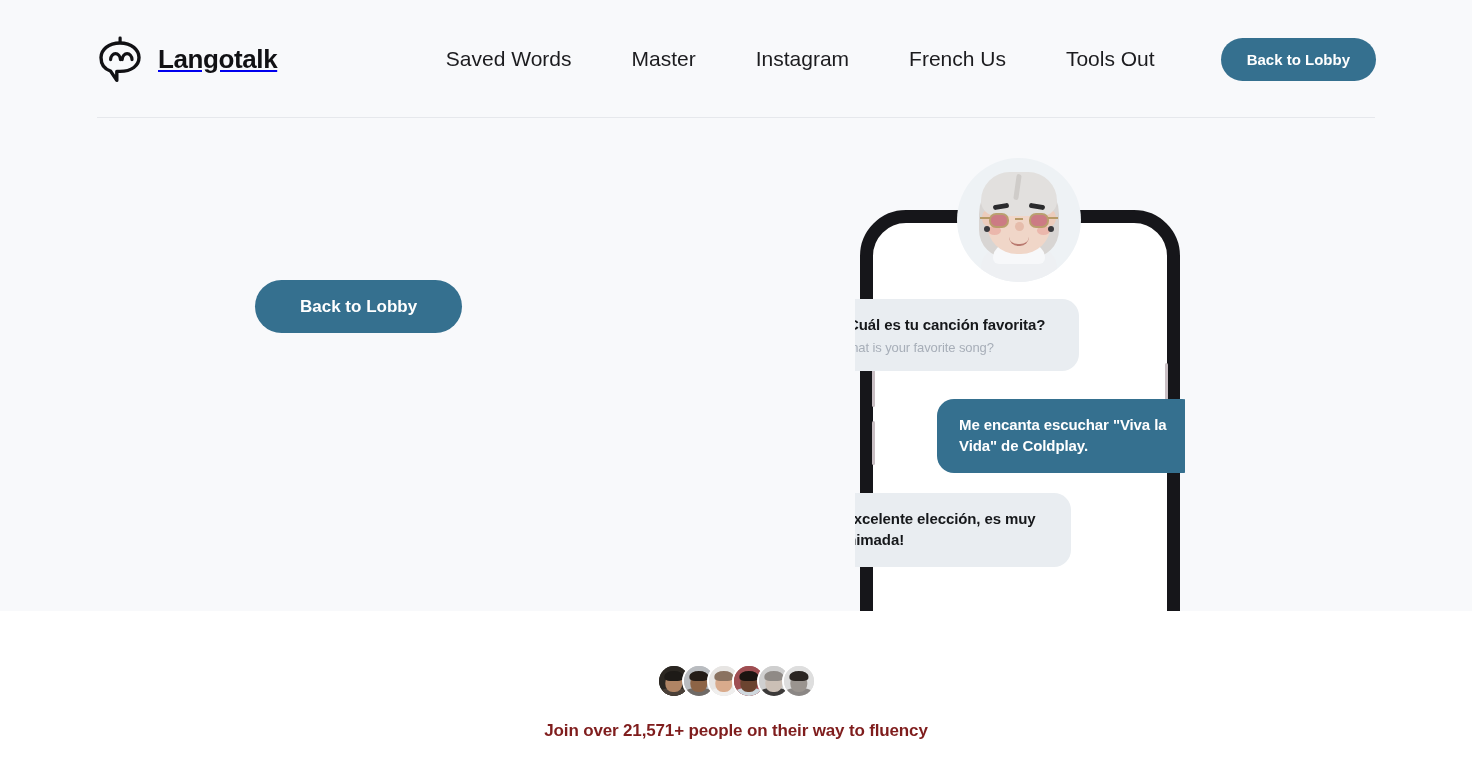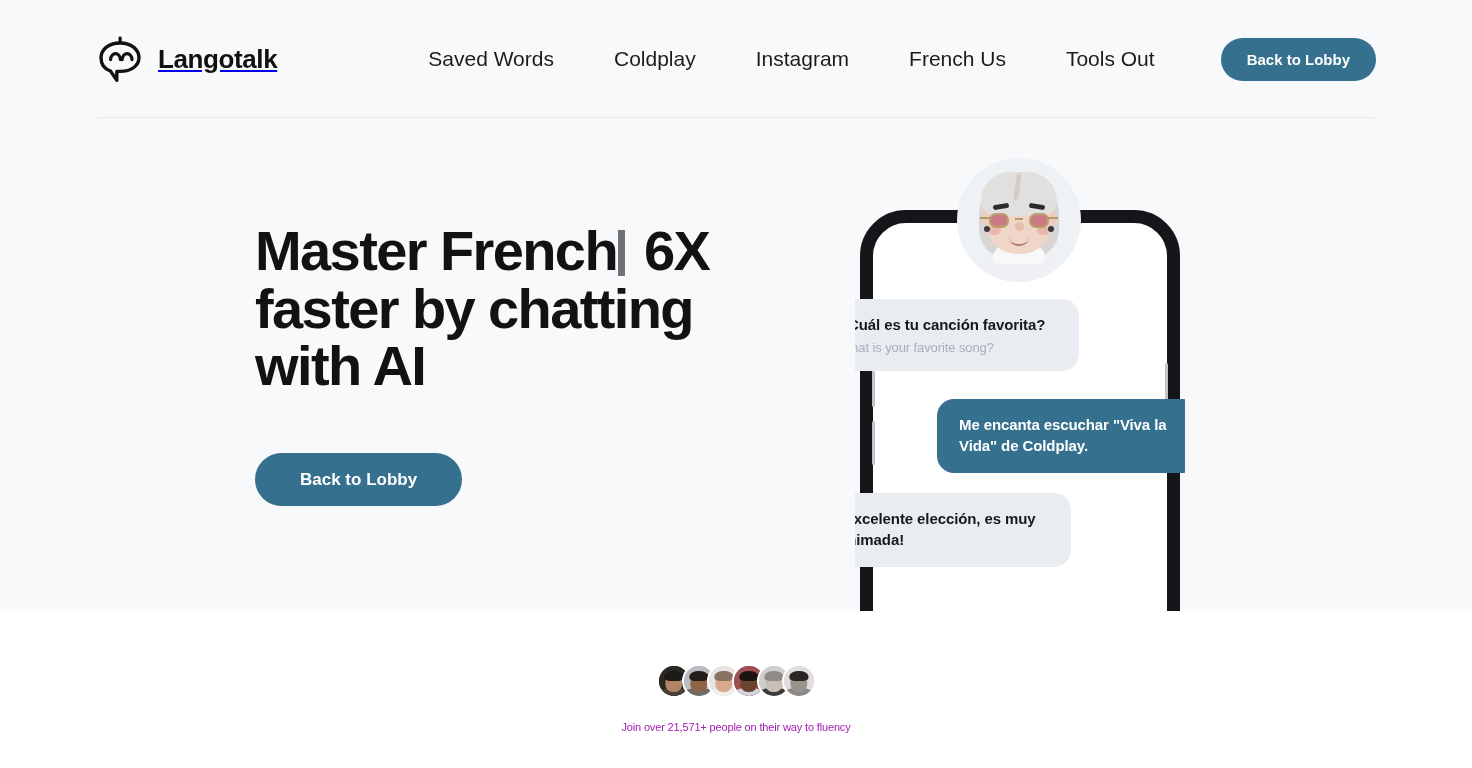--- a/index.html
+++ b/index.html
@@ -190,22 +190,22 @@
   }
   .av .hr {
     position:absolute; left:50%; top:16%; width:64%; height:34%;
     transform:translateX(-50%); border-radius:50% 50% 30% 30%;
   }
   .av .bd {
     position:absolute; left:50%; bottom:0; width:86%; height:26%;
     transform:translateX(-50%); border-radius:40% 40% 0 0;
   }
   .social-text {
-    margin-top:23px; font-size:11px; font-weight:400;
-    color:#a21caf; letter-spacing:-0.15px;
+    margin-top:23px; font-size:17px; font-weight:700;
+    color:#7f1d1d; letter-spacing:-0.15px;
   }
 </style>
 </head>
 <body>
 
 <div class="page">
 
   <div class="hero-band"></div>
 
   <div class="header">
@@ -217,31 +217,30 @@
           <path d="M24 8 C35.6 8 43 14.6 43 22.6 C43 30.6 35.6 36.4 24 36.4 L20.8 36.4 L20.8 45.4 L14.6 36.1 C8.1 34.1 5 28.8 5 22.6 C5 14.6 12.4 8 24 8 Z" fill="none" stroke="#111114" stroke-width="3.4" stroke-linejoin="round"></path>
           <path d="M14.6 24.6 C14.6 20.9 17.2 18.6 19.5 18.6 C21.8 18.6 24.4 20.9 24.4 24.6" fill="none" stroke="#111114" stroke-width="3.2" stroke-linecap="round"></path>
           <path d="M26.2 24.6 C26.2 20.9 28.8 18.6 31.1 18.6 C33.4 18.6 36 20.9 36 24.6" fill="none" stroke="#111114" stroke-width="3.2" stroke-linecap="round"></path>
         </svg>
       </span>
       <span class="brand-name">Langotalk</span>
     </a>
 
     <nav class="nav">
       <a class="nav-link" href="#">Saved Words</a>
-      <a class="nav-link" href="#">Coldplay</a>
+      <a class="nav-link" href="#">Master</a>
       <a class="nav-link" href="#">Instagram</a>
       <a class="nav-link" href="#">French Us</a>
       <a class="nav-link" href="#">Tools Out</a>
       <button class="nav-cta">Back to Lobby</button>
     </nav>
   </div>
   <div class="header-divider"></div>
 
   <div class="hero-left">
-    <h1 class="headline"><span>Master French</span><span class="caret"></span><span> 6X faster by chatting with AI</span></h1>
 
 
     <button class="hero-cta">Back to Lobby</button>
   </div>
 
   <div class="phone-wrap">
 
     <div class="phone-frame">
       <span class="phone-btn pb-l1"></span>
       <span class="phone-btn pb-l2"></span>

